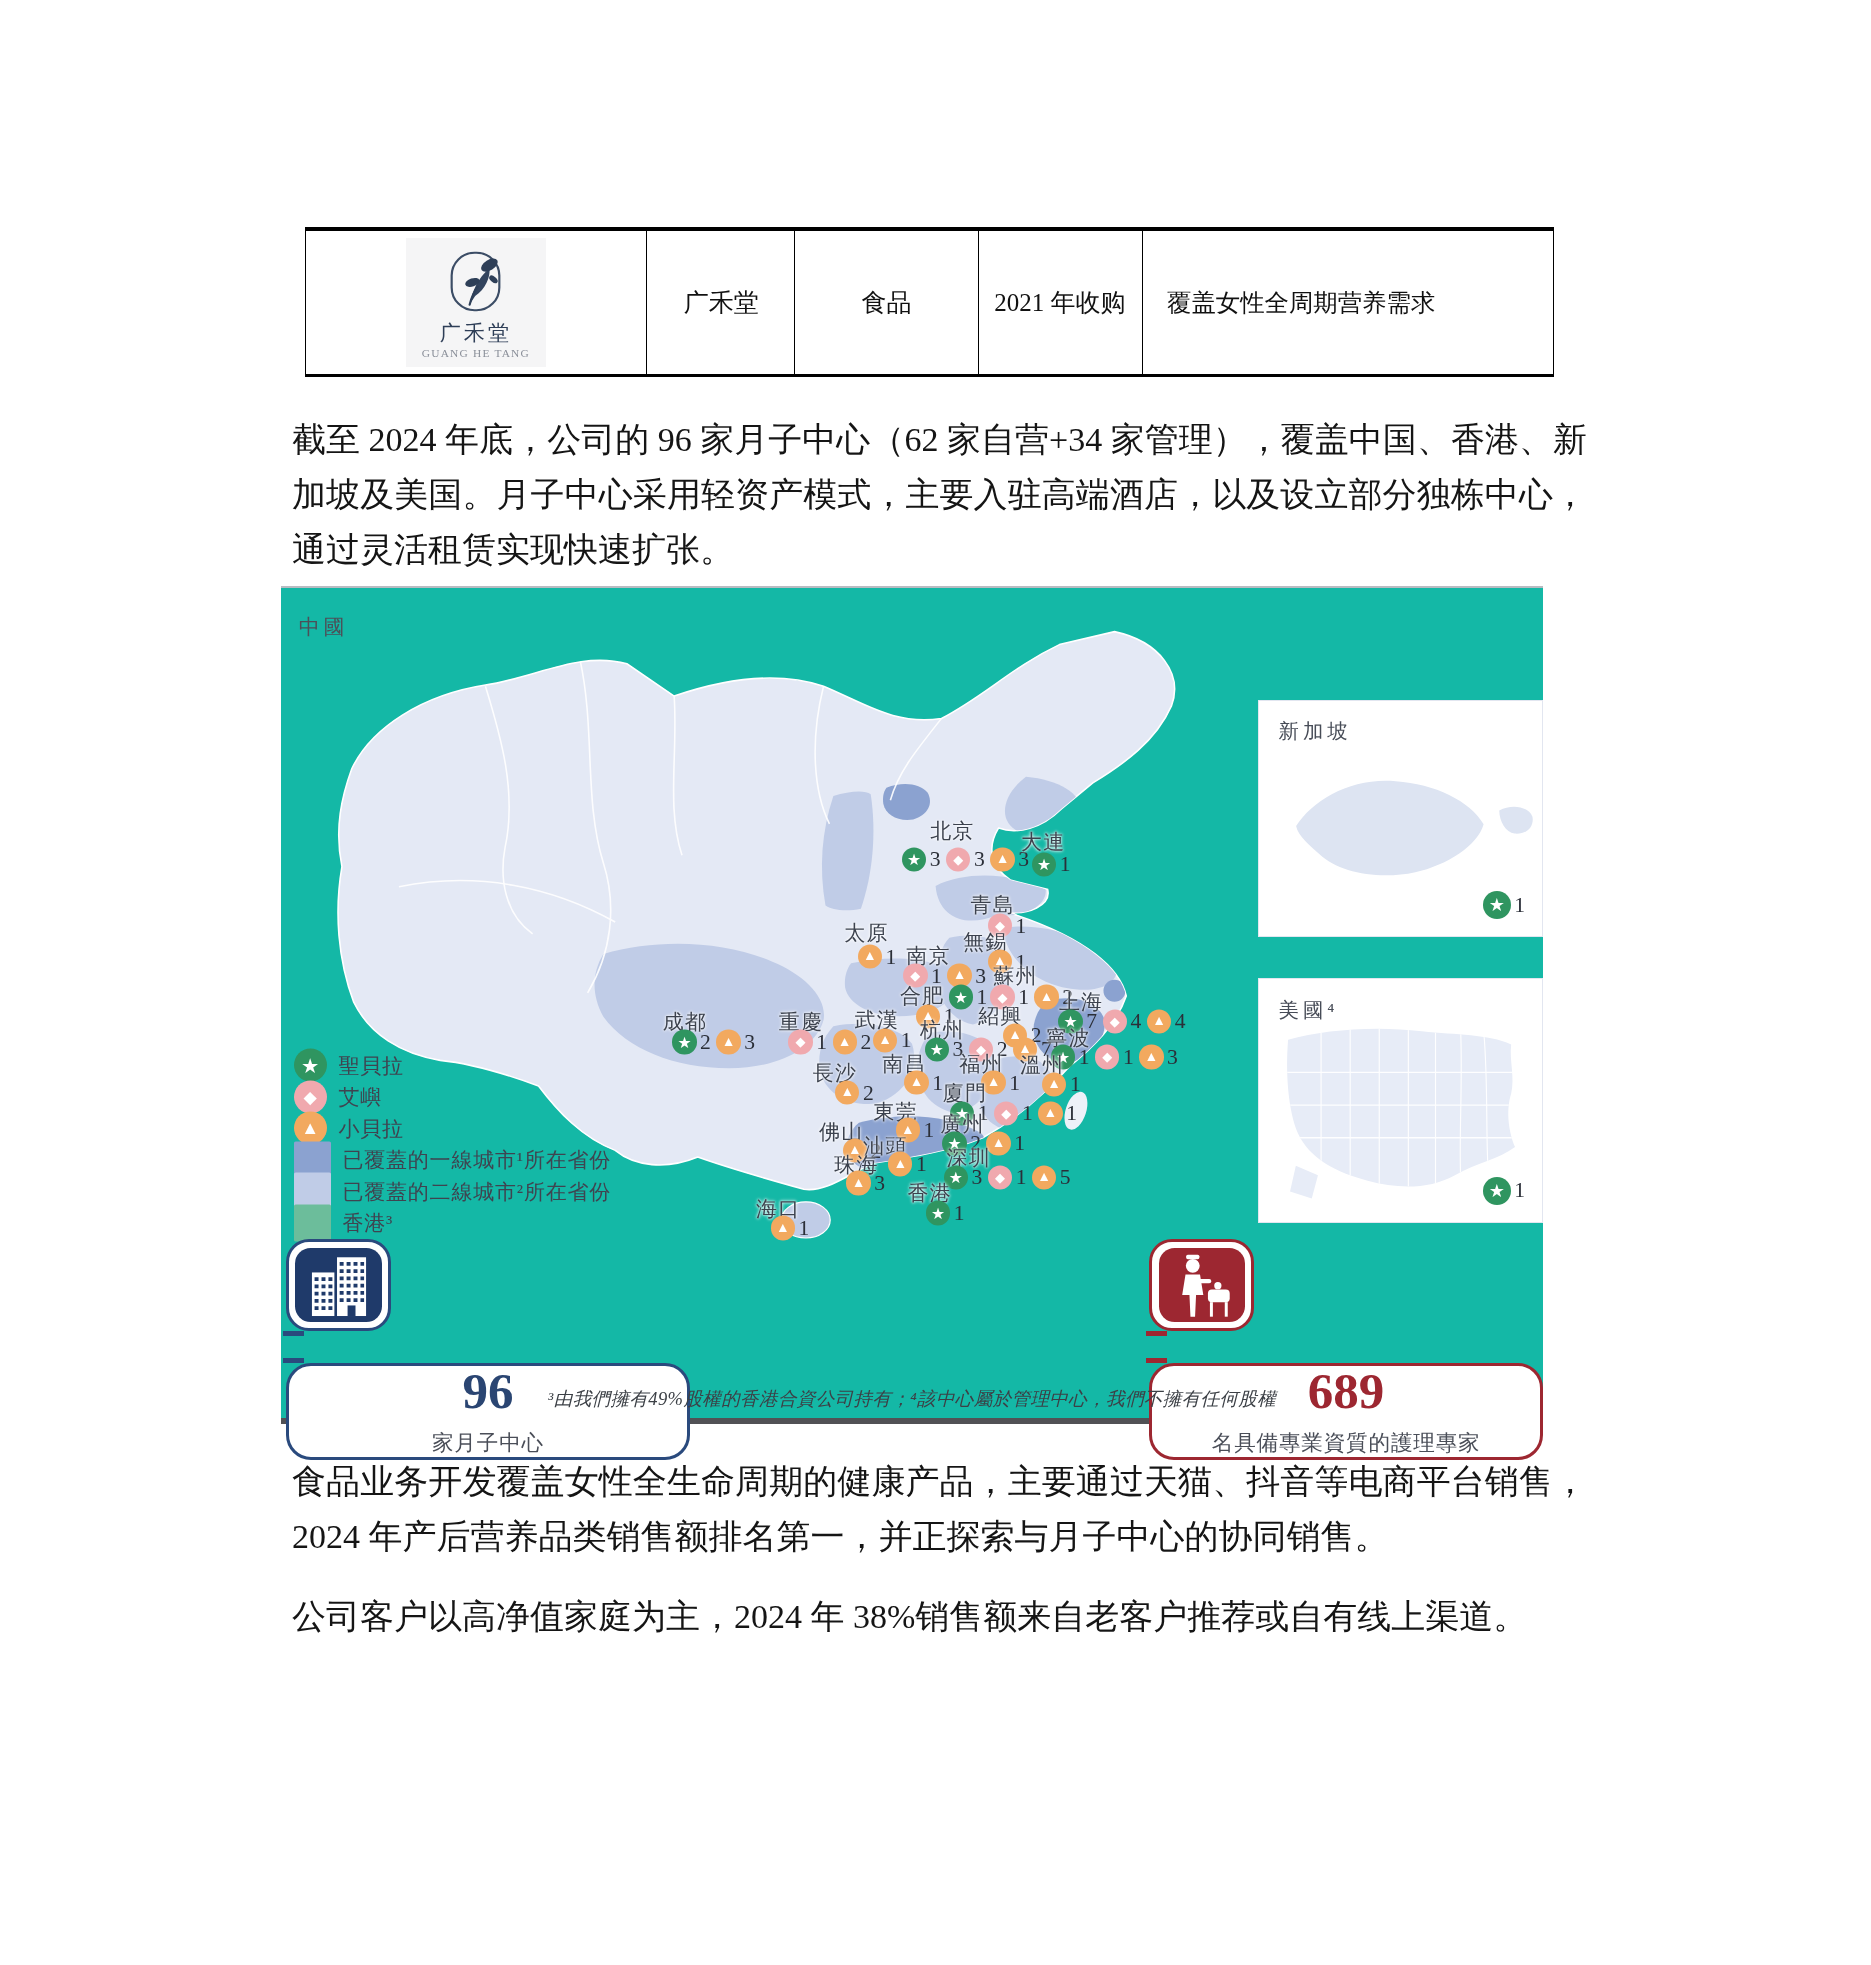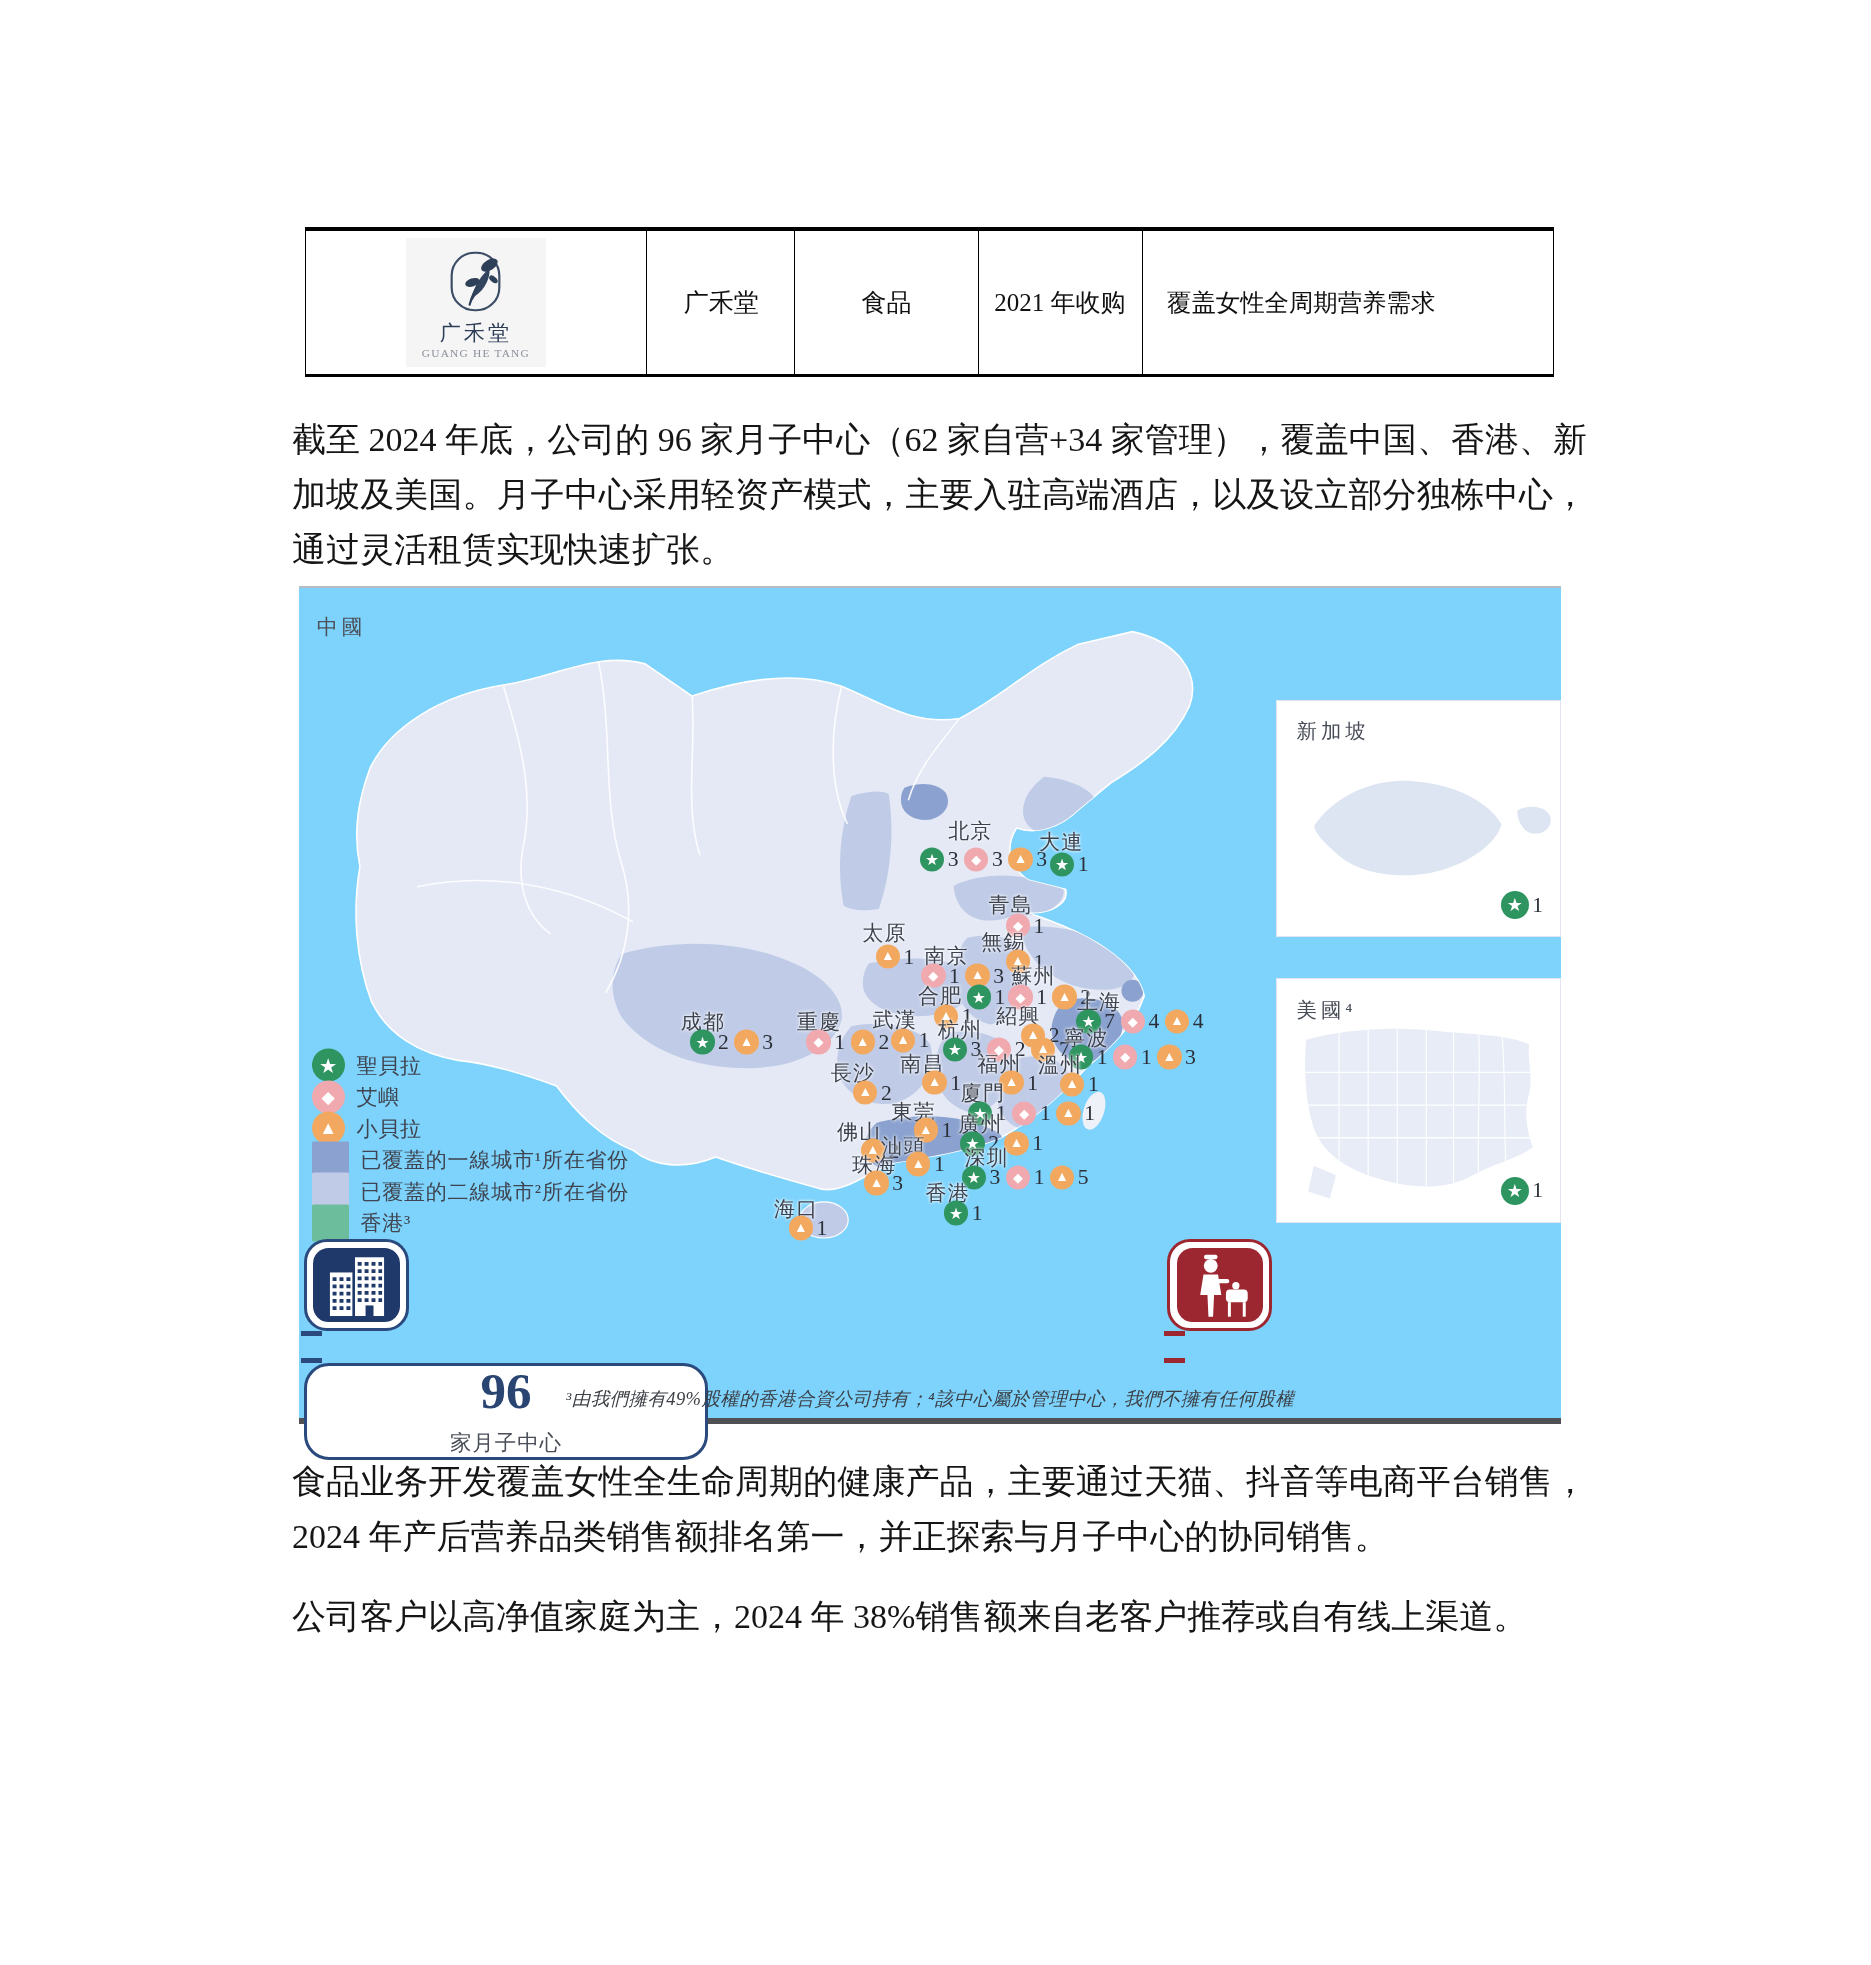--- a/index.html
+++ b/index.html
@@ -22,21 +22,21 @@
   .logo-latin{font-size:11.4px;color:#8a8f99;letter-spacing:1.2px;margin-top:4px;font-variant:small-caps;}
 
   
   .para{position:absolute;left:292px;width:1295px;font-size:34px;line-height:55px;
     text-align:justify;text-justify:inter-ideograph;margin:0;color:#151515;}
   .p1{top:412px;}
   .p2{top:1454px;}
   .p3{top:1589px;}
 
   
-  .figure{position:absolute;left:299px;top:586px;width:1262px;height:830px;background:#7dd3fc;
+  .figure{position:absolute;left:281px;top:586px;width:1262px;height:830px;background:#14b8a6;
     border-top:2px solid #b9bcc2;border-bottom:6.3px solid #515155;}
   .figure svg.cnmap{position:absolute;left:0;top:0;width:100%;height:100%;}
   .region-label{position:absolute;left:1.4%;top:3.0%;font-size:21px;color:#4c5058;letter-spacing:3.9px;}
 
   .city-layer{position:absolute;left:0;top:0;width:100%;height:100%;}
   .city-label{position:absolute;transform:translate(-50%,-50%);white-space:nowrap;
     font-size:21px;color:#3c424e;letter-spacing:1.2px;text-shadow:0 0 3.9px #fff,0 0 2.4px #fff;}
   .marker-row{position:absolute;transform:translateY(-50%);display:flex;align-items:center;gap:5.5px;white-space:nowrap;}
   .m-unit{display:inline-flex;align-items:center;gap:3.5px;}
   .marker{display:inline-flex;align-items:center;justify-content:center;width:24.4px;height:24.4px;
@@ -561,20 +561,24 @@
               <rect x="118" y="124" width="66" height="38" rx="12" fill="#fff"></rect>
               <rect x="124" y="162" width="9" height="44" fill="#fff"></rect>
               <rect x="169" y="162" width="9" height="44" fill="#fff"></rect>
             </svg>
           </div>
         </div>
         <div class="stat-connector">
             <div class="bar"></div>
             <div class="bar"></div>
           </div>
+        <div class="stat-body">
+          <div class="stat-number">689</div>
+          <div class="stat-label">名具備專業資質的護理專家</div>
+        </div>
       </div>
     </div>
 
     <div class="fn fn2">³由我們擁有49%股權的香港合資公司持有；⁴該中心屬於管理中心，我們不擁有任何股權</div>
   </div>
 
   <p class="para p2">食品业务开发覆盖女性全生命周期的健康产品，主要通过天猫、抖音等电商平台销售，2024 年产后营养品类销售额排名第一，并正探索与月子中心的协同销售。</p>
   <p class="para p3">公司客户以高净值家庭为主，2024 年 38%销售额来自老客户推荐或自有线上渠道。</p>
 
 </div>

